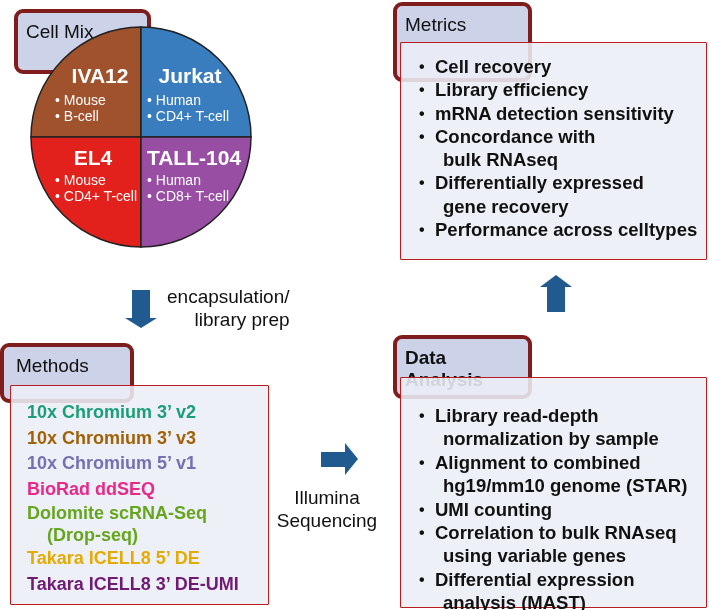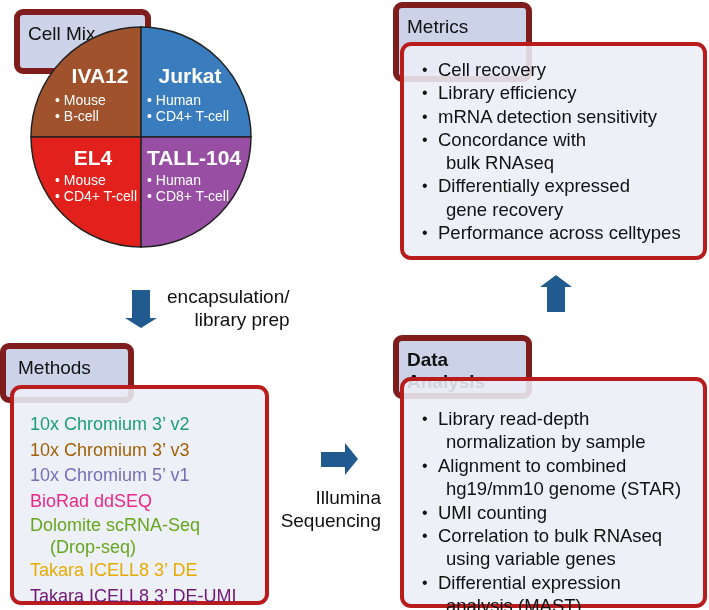--- a/index.html
+++ b/index.html
@@ -1,25 +1,25 @@
 <!DOCTYPE html>
 <html><head>
 <meta charset="utf-8">
 <style>
   html, body { margin:0; padding:0; background:#ffffff; }
   body { width:709px; height:610px; position:relative; overflow:hidden;
          font-family:"Liberation Sans", sans-serif; color:#111; }
-  .tab { position:absolute; background:#ccd3e8; border:6px solid #7f1d1d;
+  .tab { position:absolute; background:#ccd3e8; border:4px solid #7f1d1d;
          border-radius:9px; box-sizing:border-box; font-size:19px; padding:8px 0 0 8px; }
-  .panel { position:absolute; background:rgba(236,238,246,0.88); border:4px solid #b91c1c;
-           border-radius:11px; box-sizing:border-box; }
+  .panel { position:absolute; background:rgba(236,238,246,0.88); border:1px solid #b91c1c;
+           border-radius:1px; box-sizing:border-box;font-weight:bold; }
   .pie { position:absolute; left:0; top:0; }
   .arrow { position:absolute; }
   .caption { position:absolute; font-size:19px; line-height:23px; color:#111;text-align:right; }
-  .methods { padding:23px 0 0 16px; font-size:18px; line-height:25.5px; }
+  .methods { padding:14px 0 0 16px; font-size:18px; line-height:25.5px; }
   .methods div { white-space:nowrap; }
   .bullets { list-style:none; margin:0; padding:0; }
   .bullets li { position:relative; padding-left:20px; font-size:18.5px; white-space:nowrap; }
   .bullets li::before { content:"•"; position:absolute; left:4px; top:0; font-size:16px; }
   .metrics li { line-height:23.3px; }
   .analysis li { line-height:23.4px; }
   .cont { display:block; padding-left:8px; }
   .pie-title { font-weight:bold; font-size:21px; fill:#fff; }
   .pie-sub { font-size:14px; fill:#fff; }
 </style>
@@ -65,28 +65,28 @@
 <div class="tab" style="left:0px;top:343px;width:134px;height:60px;padding-left:12px;">
   <span>Methods</span>
 </div>
 <div class="panel methods" style="left:10px;top:385px;width:259px;height:220px;">
   <div style="color:#1b9e77">10x Chromium 3’ v2</div>
   <div style="color:#a16207">10x Chromium 3’ v3</div>
   <div style="color:#7570b3">10x Chromium 5’ v1</div>
   <div style="color:#e7298a">BioRad ddSEQ</div>
   <div style="color:#66a61e;line-height:22px;">Dolomite scRNA-Seq</div>
   <div style="color:#66a61e;padding-left:20px;line-height:22px;">(Drop-seq)</div>
-  <div style="color:#e6ab02">Takara ICELL8 3’ DE</div>
+  <div style="color:#e6ab02">Takara ICELL8 5’ DE</div>
   <div style="color:#701a75">Takara ICELL8 3’ DE-UMI</div>
 </div>
 
 <svg class="arrow" style="left:318px;top:440px;" width="44" height="38">
   <polygon points="3,12 27,12 27,3 40,19 27,35 27,27 3,27" fill="#205a8f"></polygon>
 </svg>
-<div class="caption" style="left:273px;top:486px;width:108px;">
+<div class="caption" style="left:273px;top:486px;width:108px;text-align:center;">
   <div>Illumina</div>
   <div>Sequencing</div>
 </div>
 
 <div class="tab" style="left:393px;top:2px;width:139px;height:80px;">
   <span>Metrics</span>
 </div>
 <div class="panel" style="left:400px;top:42px;width:307px;height:218px;padding:12px 0 0 14px;">
   <ul class="bullets metrics">
     <li><span>Cell recovery</span></li>

